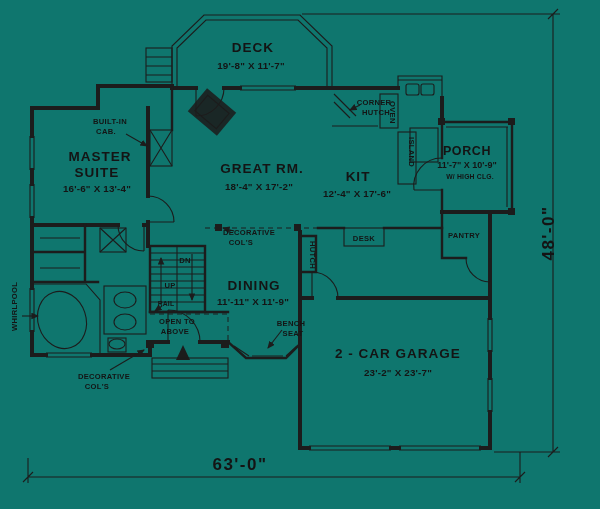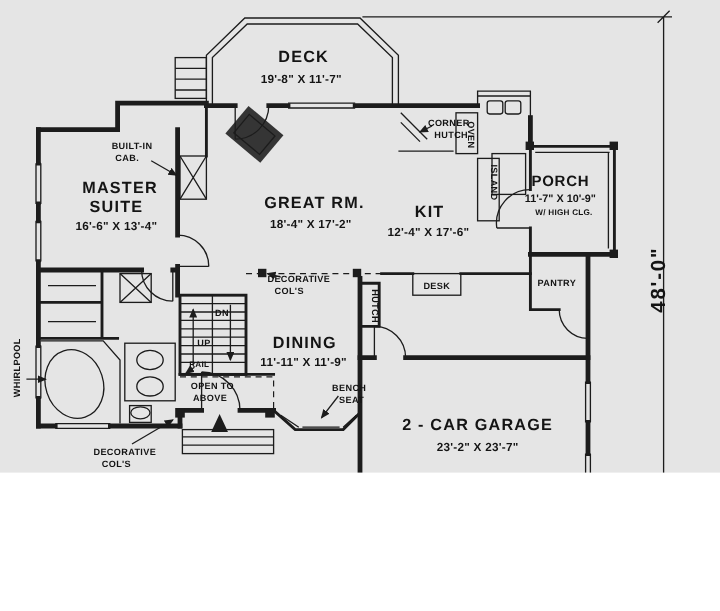--- a/index.html
+++ b/index.html
@@ -1,16 +1,16 @@
 <!DOCTYPE html>
 <html><head>
 <meta charset="utf-8">
 <style>
   html,body{margin:0;padding:0;background:#ffffff;}
-  #stage{position:relative;width:600px;height:394px;background:#e5e5e5;overflow:hidden;
+  #stage{position:relative;width:600px;height:509px;background:#0f766e;overflow:hidden;
          font-family:"Liberation Sans",sans-serif;}
   svg{display:block;}
   .w5{stroke:#1c1c1c;stroke-width:4;fill:none;stroke-linecap:square;}
   .w3{stroke:#1c1c1c;stroke-width:2.4;fill:none;stroke-linecap:square;}
   .t{stroke:#1c1c1c;stroke-width:1.1;fill:none;}
   .dash{stroke:#1c1c1c;stroke-width:1;fill:none;stroke-dasharray:5 4;}
   .fillb{fill:#1c1c1c;stroke:none;}
   text{fill:#141414;font-weight:bold;font-family:"Liberation Sans",sans-serif;}
   .rm{font-size:13.5px;letter-spacing:1px;}
   .rm2{font-size:12.5px;letter-spacing:0.6px;}

